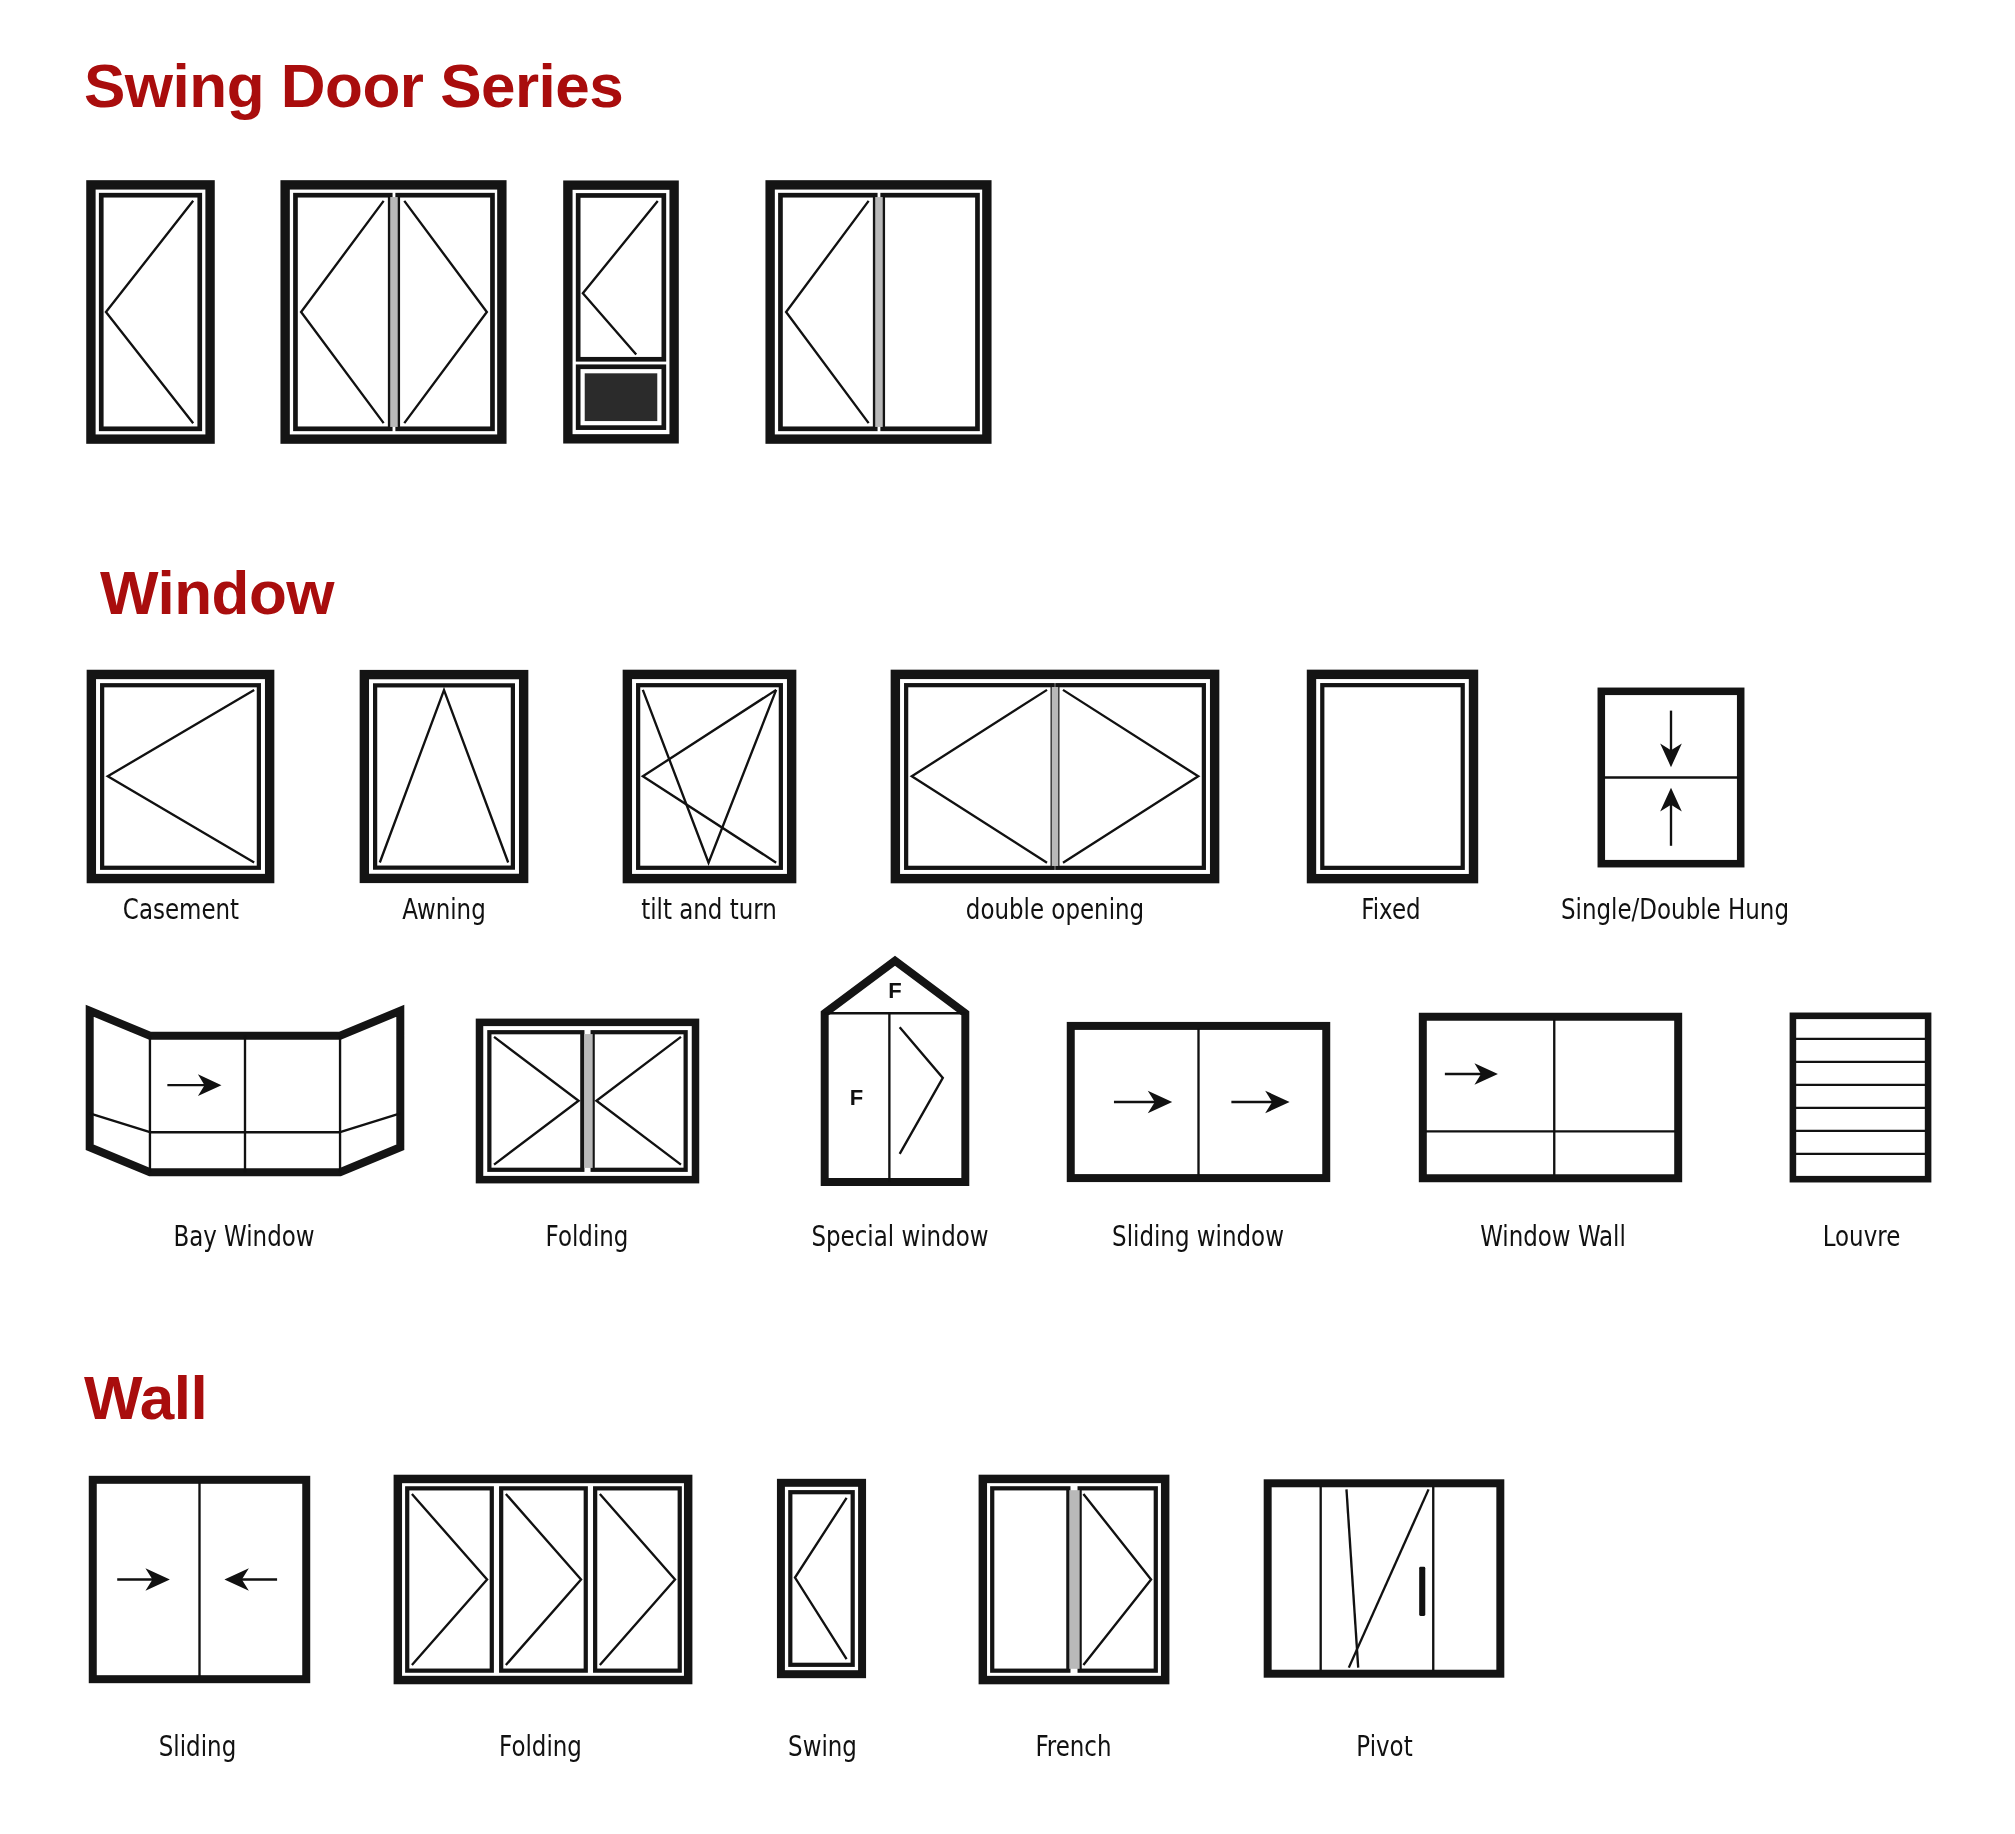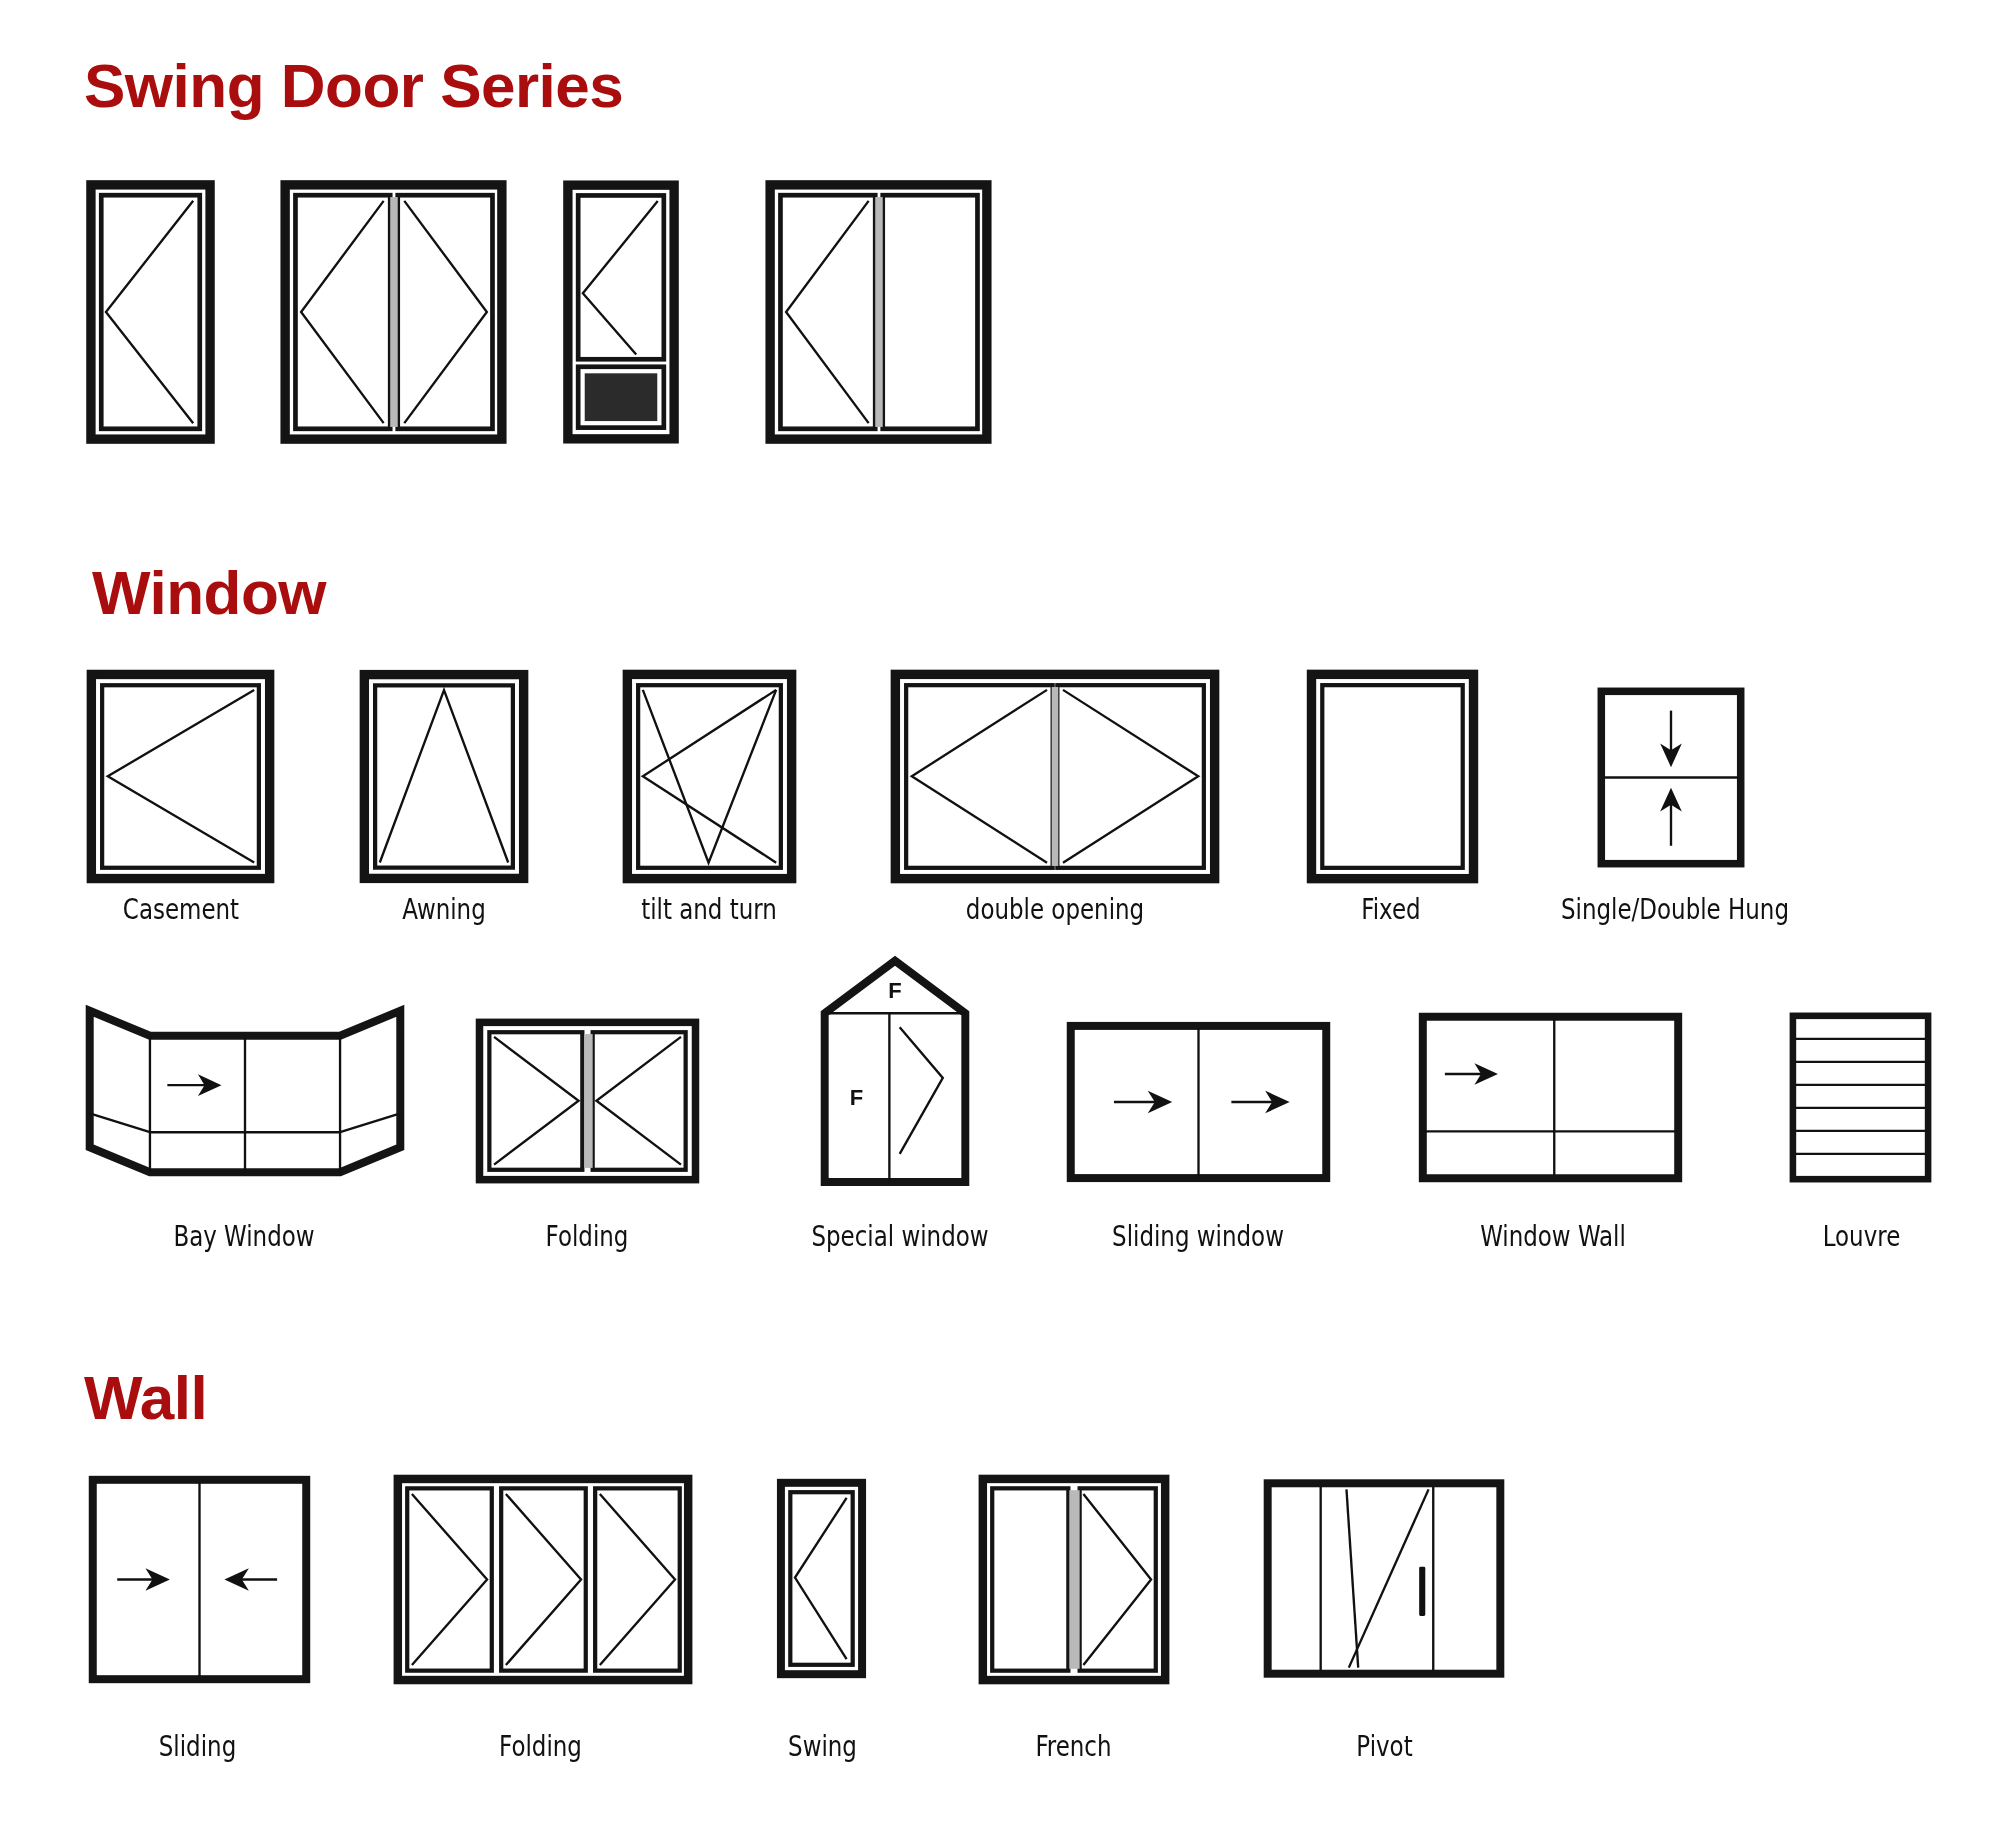--- a/index.html
+++ b/index.html
@@ -15,21 +15,21 @@
   
   .section-title{
     position:absolute;
     font-weight:700;
     letter-spacing:-0.5px;
     color:#a90d0d;
     white-space:nowrap;
     line-height:1;
   }
   #t-swing{left:84px;top:55px;font-size:62px;}
-  #t-window{left:92px;top:562px;font-size:62px;}
+  #t-window{left:100px;top:562px;font-size:62px;}
   #t-door{left:84px;top:1367px;font-size:62px;}
 
   
   .fig{position:absolute;}
   .cap{
     position:absolute;
     text-align:center;
     font-size:29px;
     color:#111;
     font-family:"DejaVu Sans","Liberation Sans",sans-serif;

